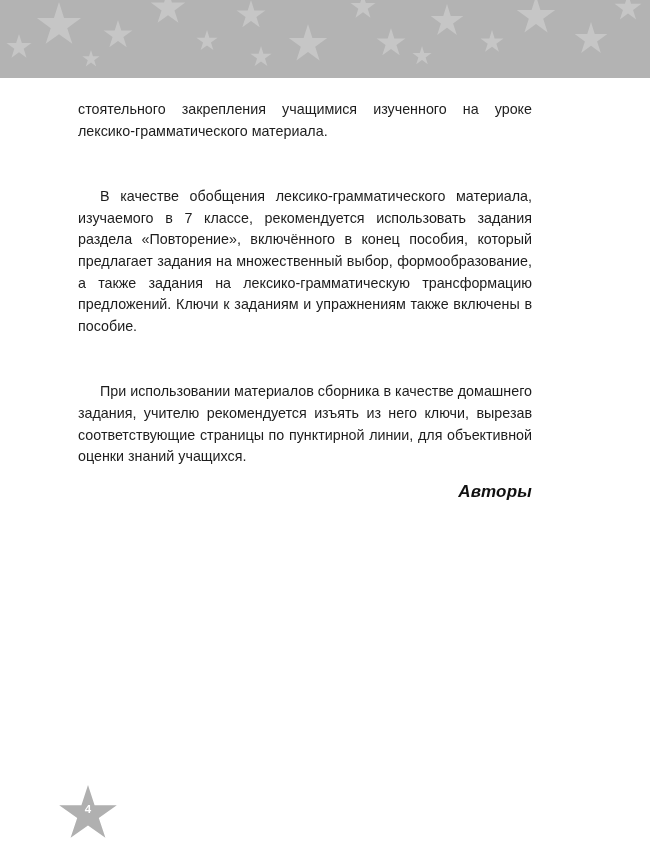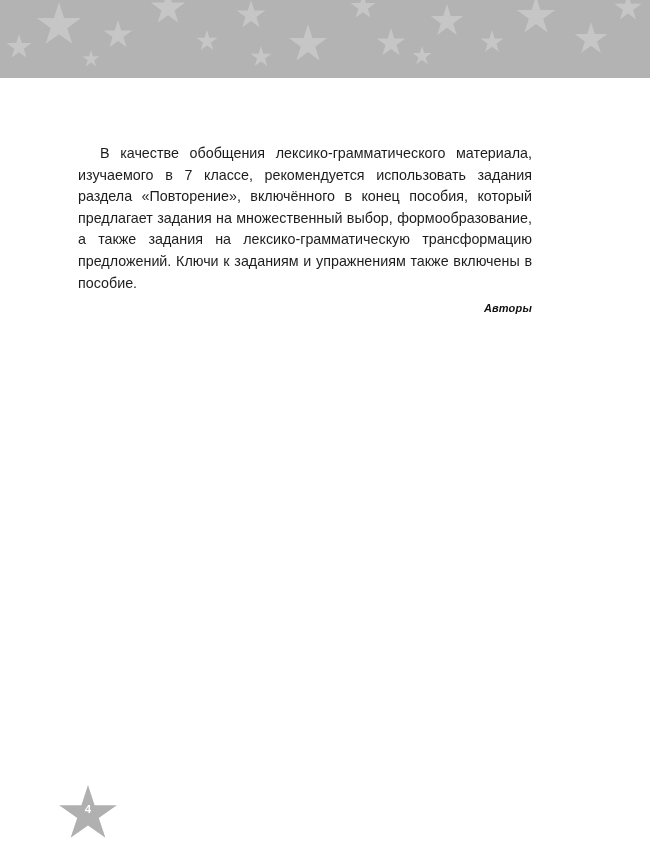--- a/index.html
+++ b/index.html
@@ -52,22 +52,22 @@
     line-height: 21.6px;
     text-align: justify;
     text-justify: inter-word;
     color: #1d1d1d;
   }
   .para.indent {
     text-indent: 22px;
     margin-top: 44px;
   }
   .signature {
-    margin-top: 8px;
-    font-size: 11px;
+    margin-top: 14px;
+    font-size: 17px;
     font-weight: bold;
     font-style: italic;
     text-align: right;
     color: #111111;
     letter-spacing: 0.2px;
   }
 
   
   .page-number-wrap {
     position: absolute;
@@ -115,21 +115,23 @@
     <div class="star" style="left: 614px; top: -6px; width: 28px; height: 28px; background: rgb(198, 198, 198);"></div>
     <div class="star" style="left: 6px; top: 34px; width: 26px; height: 26px; background: rgb(198, 198, 198);"></div>
     <div class="star" style="left: 250px; top: 46px; width: 22px; height: 22px; background: rgb(198, 198, 198);"></div>
     <div class="star" style="left: 412px; top: 46px; width: 20px; height: 20px; background: rgb(198, 198, 198);"></div>
     <div class="star" style="left: 82px; top: 50px; width: 18px; height: 18px; background: rgb(198, 198, 198);"></div>
   </div>
 
 <div class="page-content">
 
   <div class="text-block">
+    <p class="para">стоятельного закрепления учащимися изученного на уроке лексико-грамматического материала.</p>
     <p class="para indent">В качестве обобщения лексико-грамматического материала, изучаемого в 7 классе, рекомендуется использовать задания раздела «Повторение», включённого в конец пособия, который предлагает задания на множественный выбор, формообразование, а также задания на лексико-грамматическую трансформацию предложений. Ключи к заданиям и упражнениям также включены в пособие.</p>
+    <p class="para indent">При использовании материалов сборника в качестве домашнего задания, учителю рекомендуется изъять из него ключи, вырезав соответствующие страницы по пунктирной линии, для объективной оценки знаний учащихся.</p>
     <div class="signature">Авторы</div>
   </div>
 
   <div class="page-number-wrap">
     <div class="page-star" style="background: rgb(176, 176, 176);"></div>
     <div class="page-number">4</div>
   </div>
 
 </div>
 

